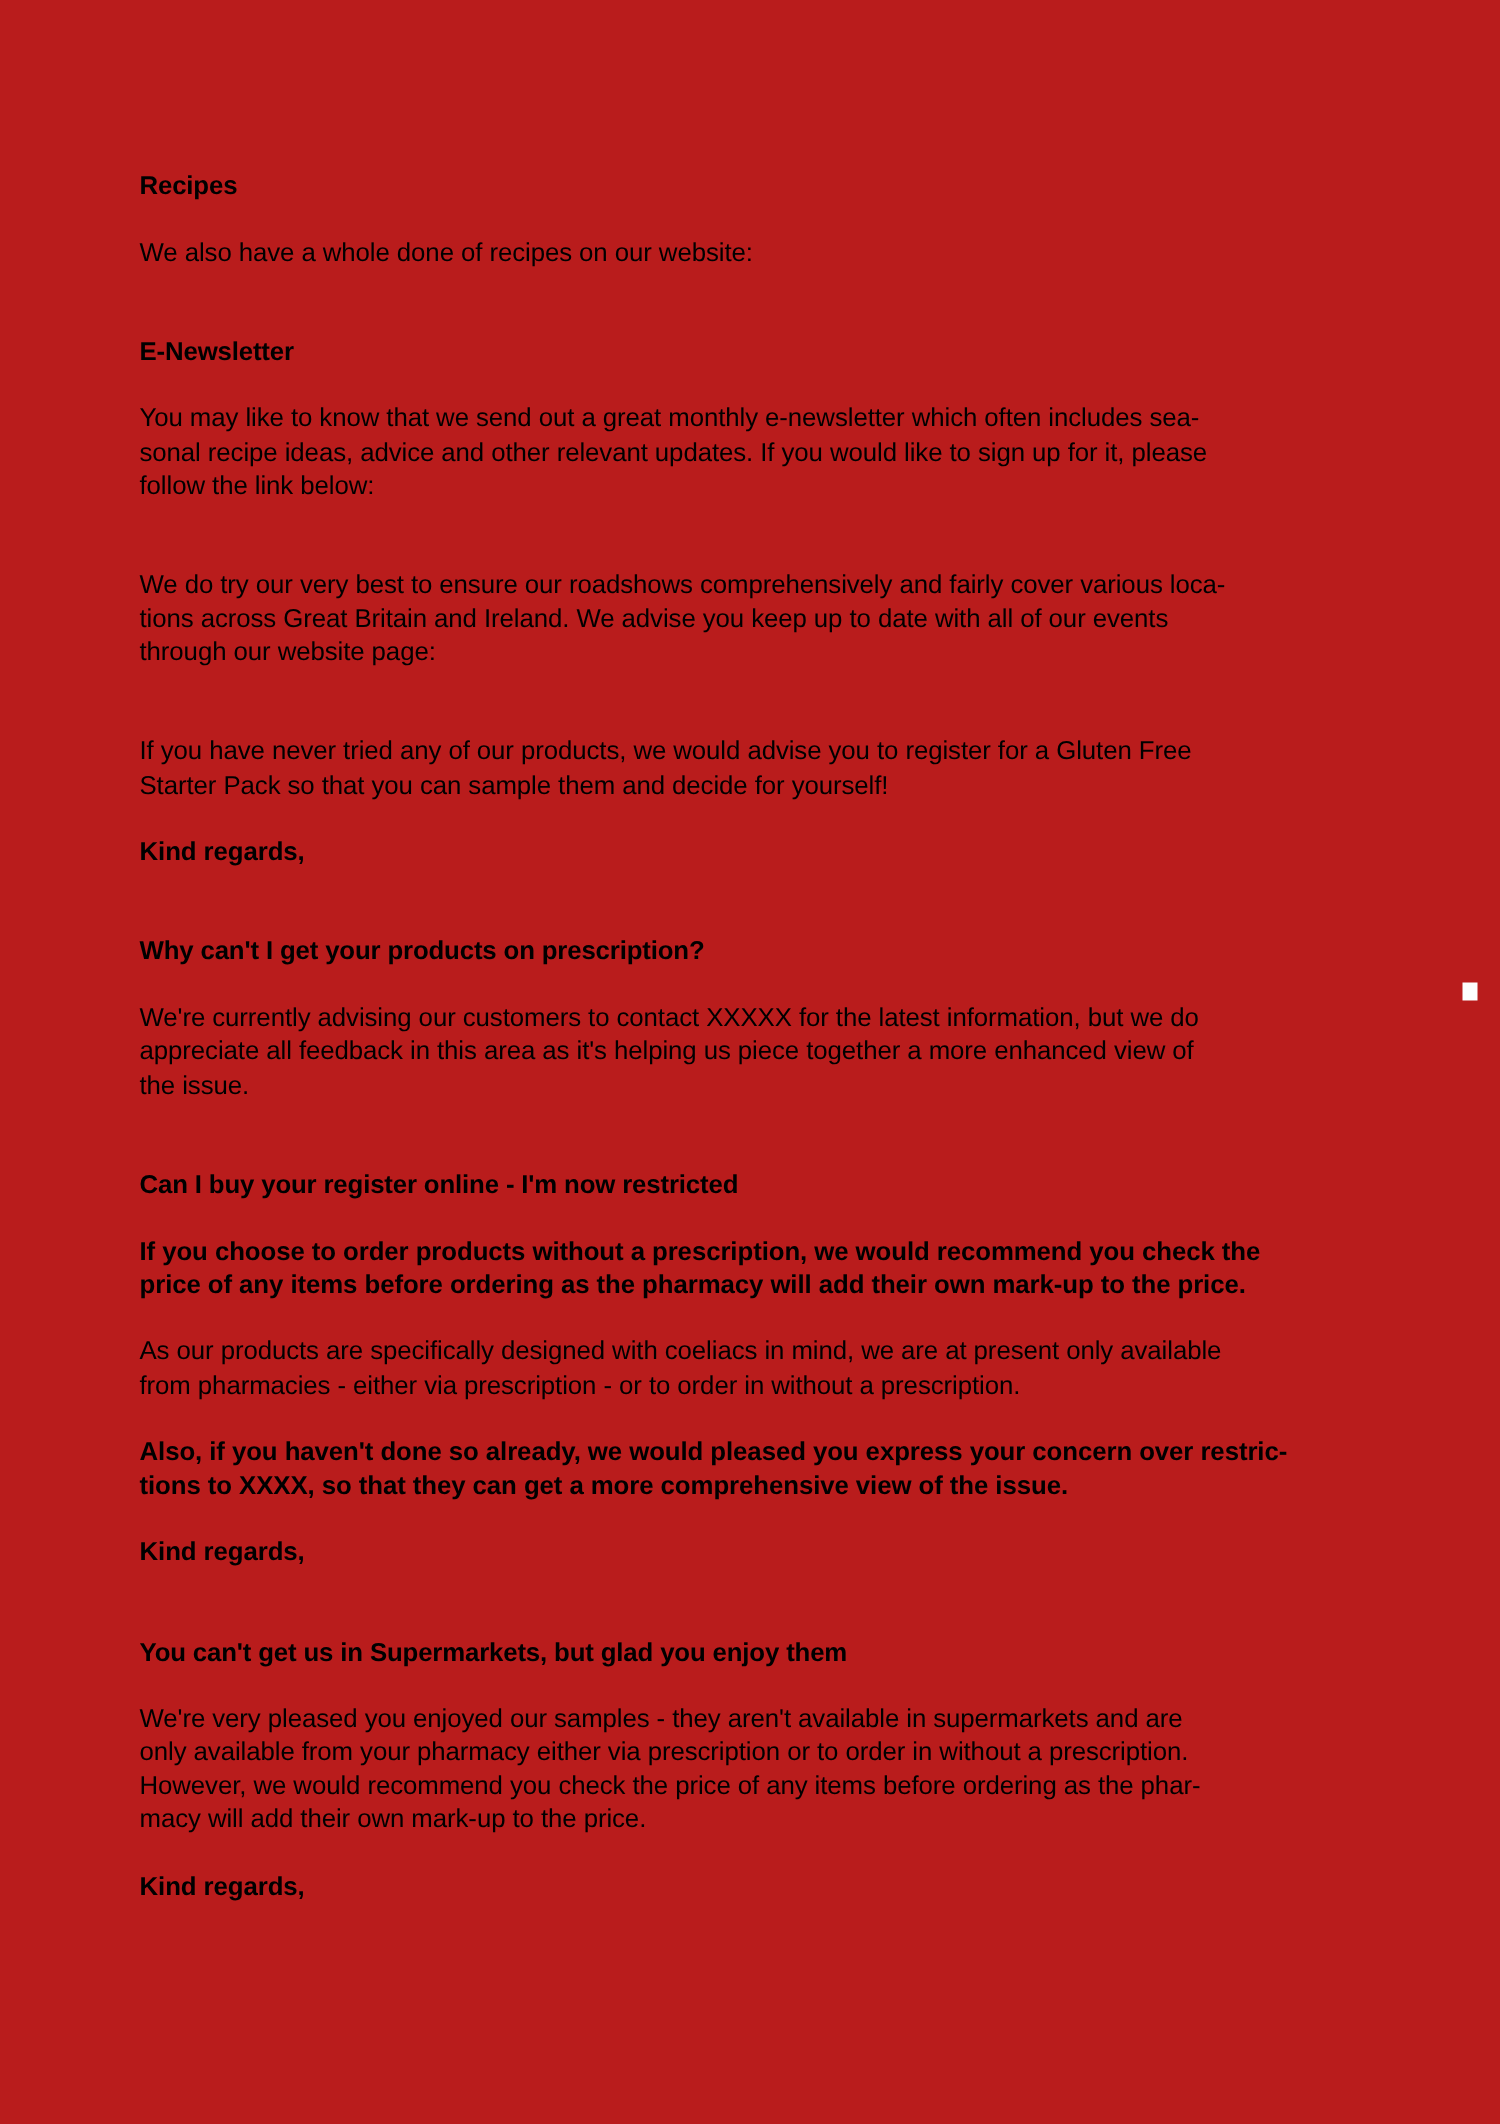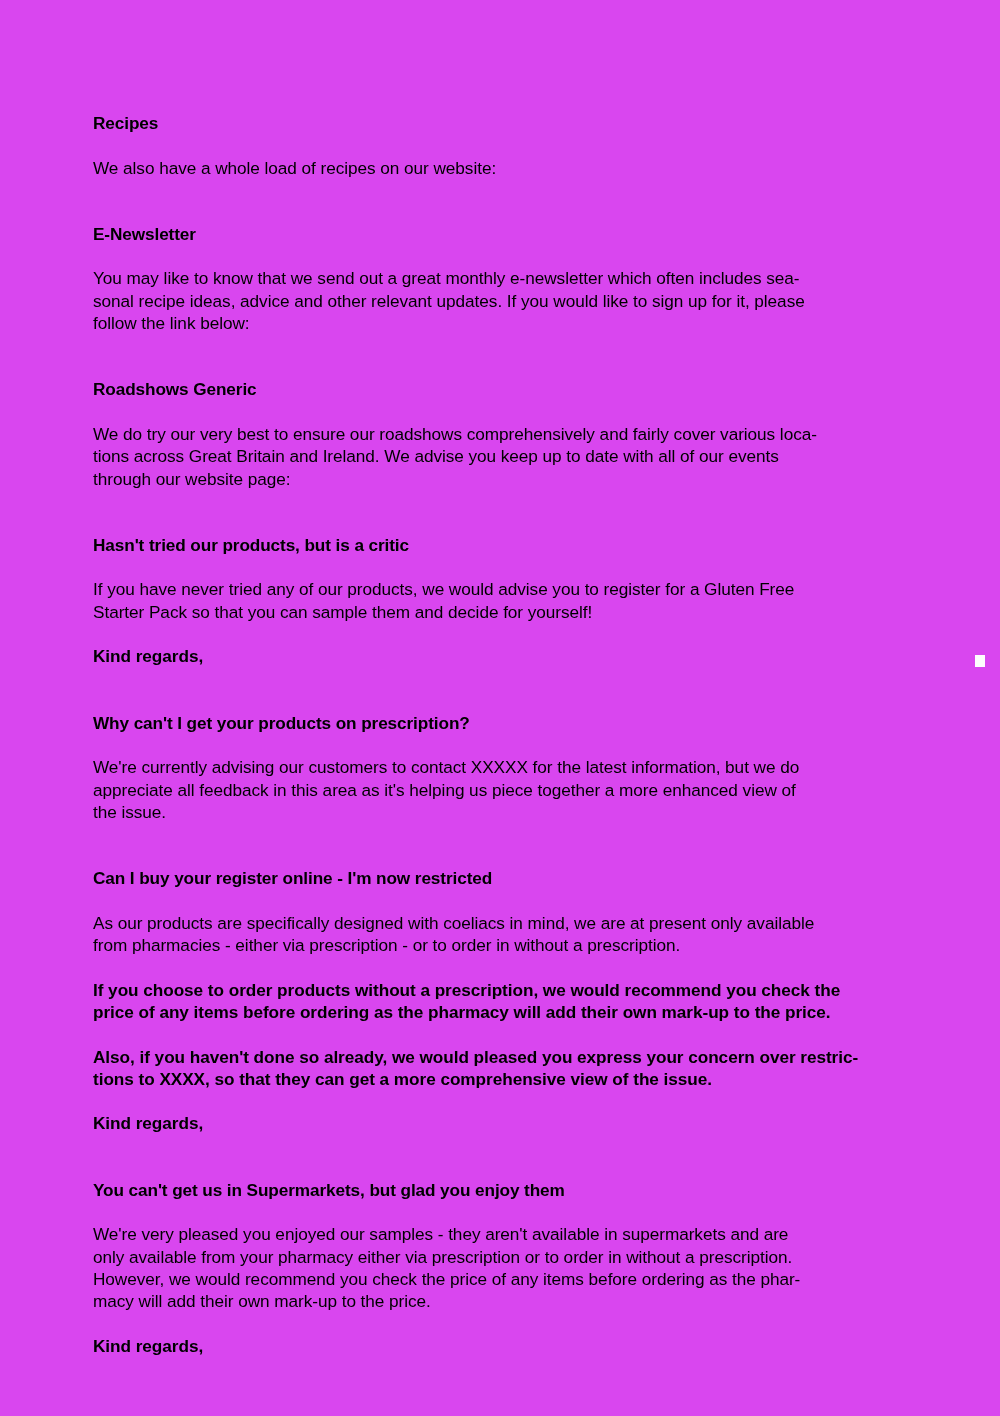--- a/index.html
+++ b/index.html
@@ -12,21 +12,21 @@
     width: 1000px;
     height: 1416px;
     font-family: "Liberation Sans", sans-serif;
     color: #000000;
     -webkit-font-smoothing: antialiased;
   }
   .page {
     position: relative;
     width: 1000px;
     height: 1416px;
-    background: #d946ef;
+    background: #b91c1c;
     overflow: hidden;
   }
   .content {
     position: absolute;
     left: 93px;
     top: 112px;
     width: 786px;
   }
   .section {
     margin: 0 0 44px 0;
@@ -70,52 +70,50 @@
   }
 </style>
 </head>
 <body>
 
 <div class="page">
   <div class="artifact"></div>
   <div class="content" id="doc-body">
       <div class="section">
         <div class="heading block">Recipes</div>
-        <div class="para block">We also have a whole load of recipes on our website:</div>
+        <div class="para block">We also have a whole done of recipes on our website:</div>
       </div>
       <div class="section">
         <div class="heading block">E-Newsletter</div>
         <div class="para block">You may like to know that we send out a great monthly e-newsletter which often includes sea-
 sonal recipe ideas, advice and other relevant updates. If you would like to sign up for it, please
 follow the link below:</div>
       </div>
       <div class="section">
-        <div class="heading block">Roadshows Generic</div>
         <div class="para block">We do try our very best to ensure our roadshows comprehensively and fairly cover various loca-
 tions across Great Britain and Ireland. We advise you keep up to date with all of our events
 through our website page:</div>
       </div>
       <div class="section">
-        <div class="heading block">Hasn't tried our products, but is a critic</div>
         <div class="para block">If you have never tried any of our products, we would advise you to register for a Gluten Free
 Starter Pack so that you can sample them and decide for yourself!</div>
         <div class="para block gap-before">Kind regards,</div>
       </div>
       <div class="section">
         <div class="heading block">Why can't I get your products on prescription?</div>
         <div class="para block">We're currently advising our customers to contact XXXXX for the latest information, but we do
 appreciate all feedback in this area as it's helping us piece together a more enhanced view of
 the issue.</div>
       </div>
       <div class="section">
         <div class="heading block">Can I buy your register online - I'm now restricted</div>
+        <div class="para block gap-before">If you choose to order products without a prescription, we would recommend you check the
+price of any items before ordering as the pharmacy will add their own mark-up to the price.</div>
         <div class="para block">As our products are specifically designed with coeliacs in mind, we are at present only available
 from pharmacies - either via prescription - or to order in without a prescription.</div>
-        <div class="para block gap-before">If you choose to order products without a prescription, we would recommend you check the
-price of any items before ordering as the pharmacy will add their own mark-up to the price.</div>
         <div class="para block gap-before">Also, if you haven't done so already, we would pleased you express your concern over restric-
 tions to XXXX, so that they can get a more comprehensive view of the issue.</div>
         <div class="para block gap-before">Kind regards,</div>
       </div>
       <div class="section">
         <div class="heading block">You can't get us in Supermarkets, but glad you enjoy them</div>
         <div class="para block">We're very pleased you enjoyed our samples - they aren't available in supermarkets and are
 only available from your pharmacy either via prescription or to order in without a prescription.
 However, we would recommend you check the price of any items before ordering as the phar-
 macy will add their own mark-up to the price.</div>

